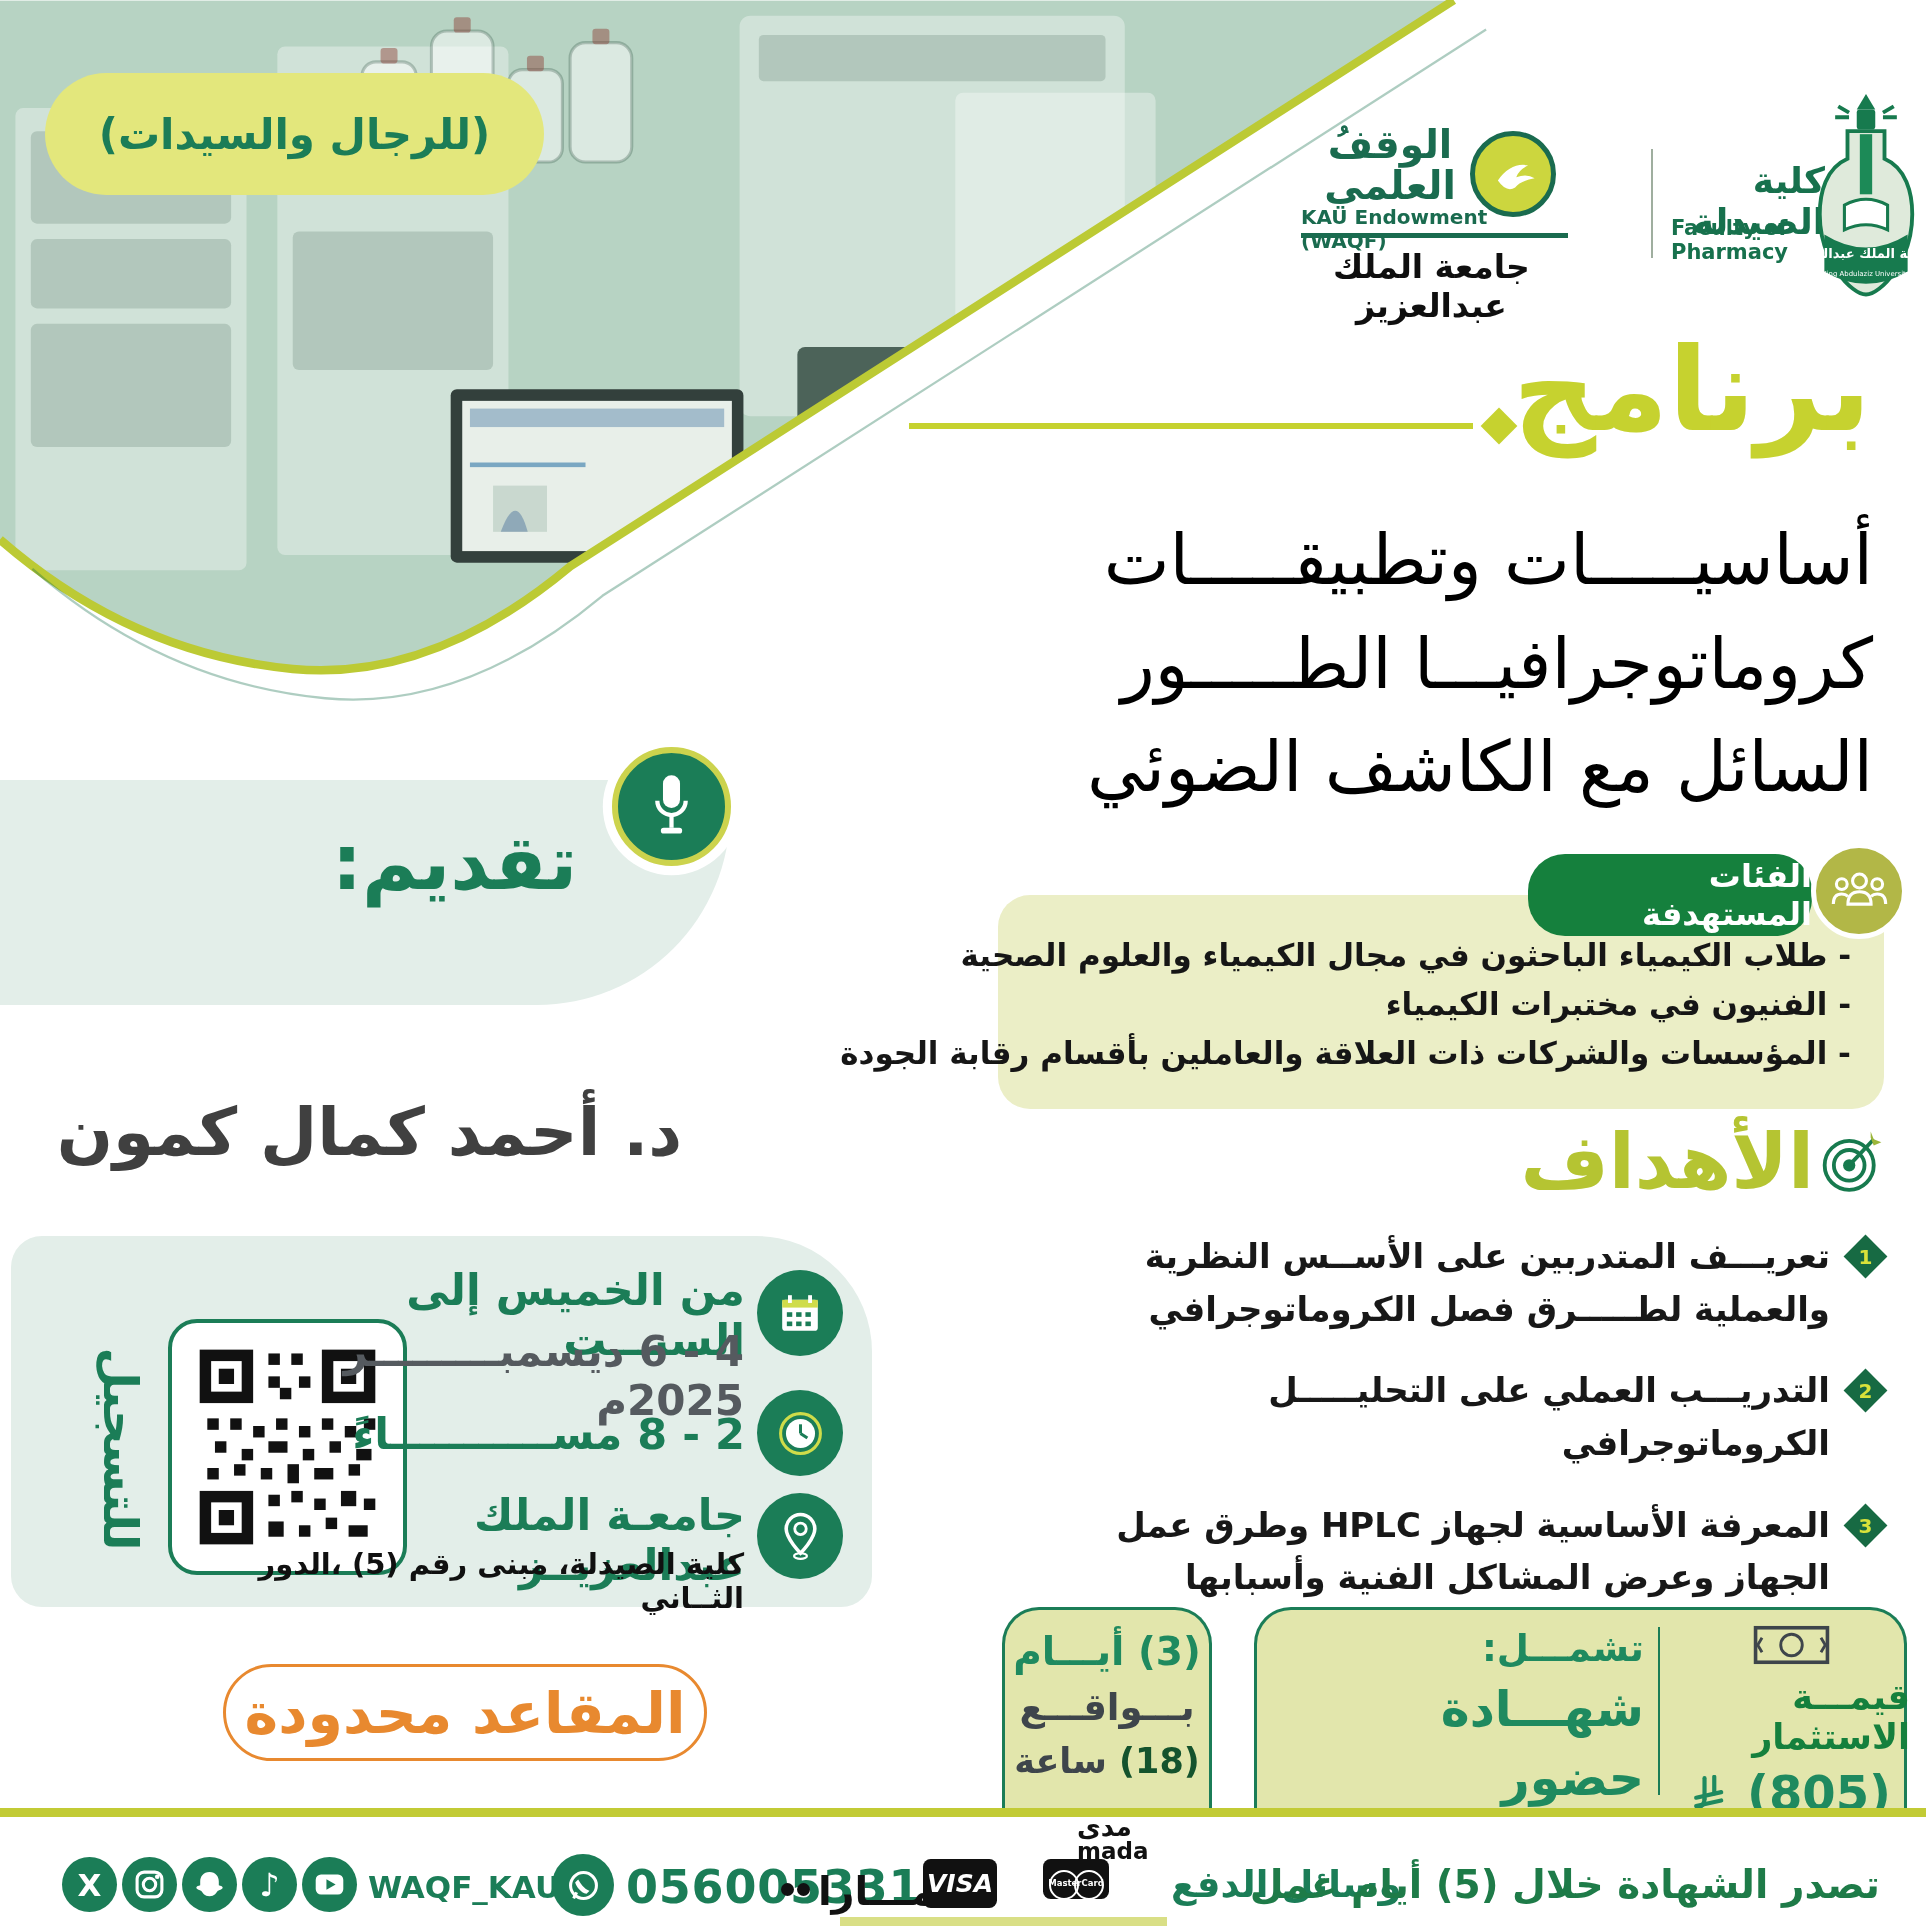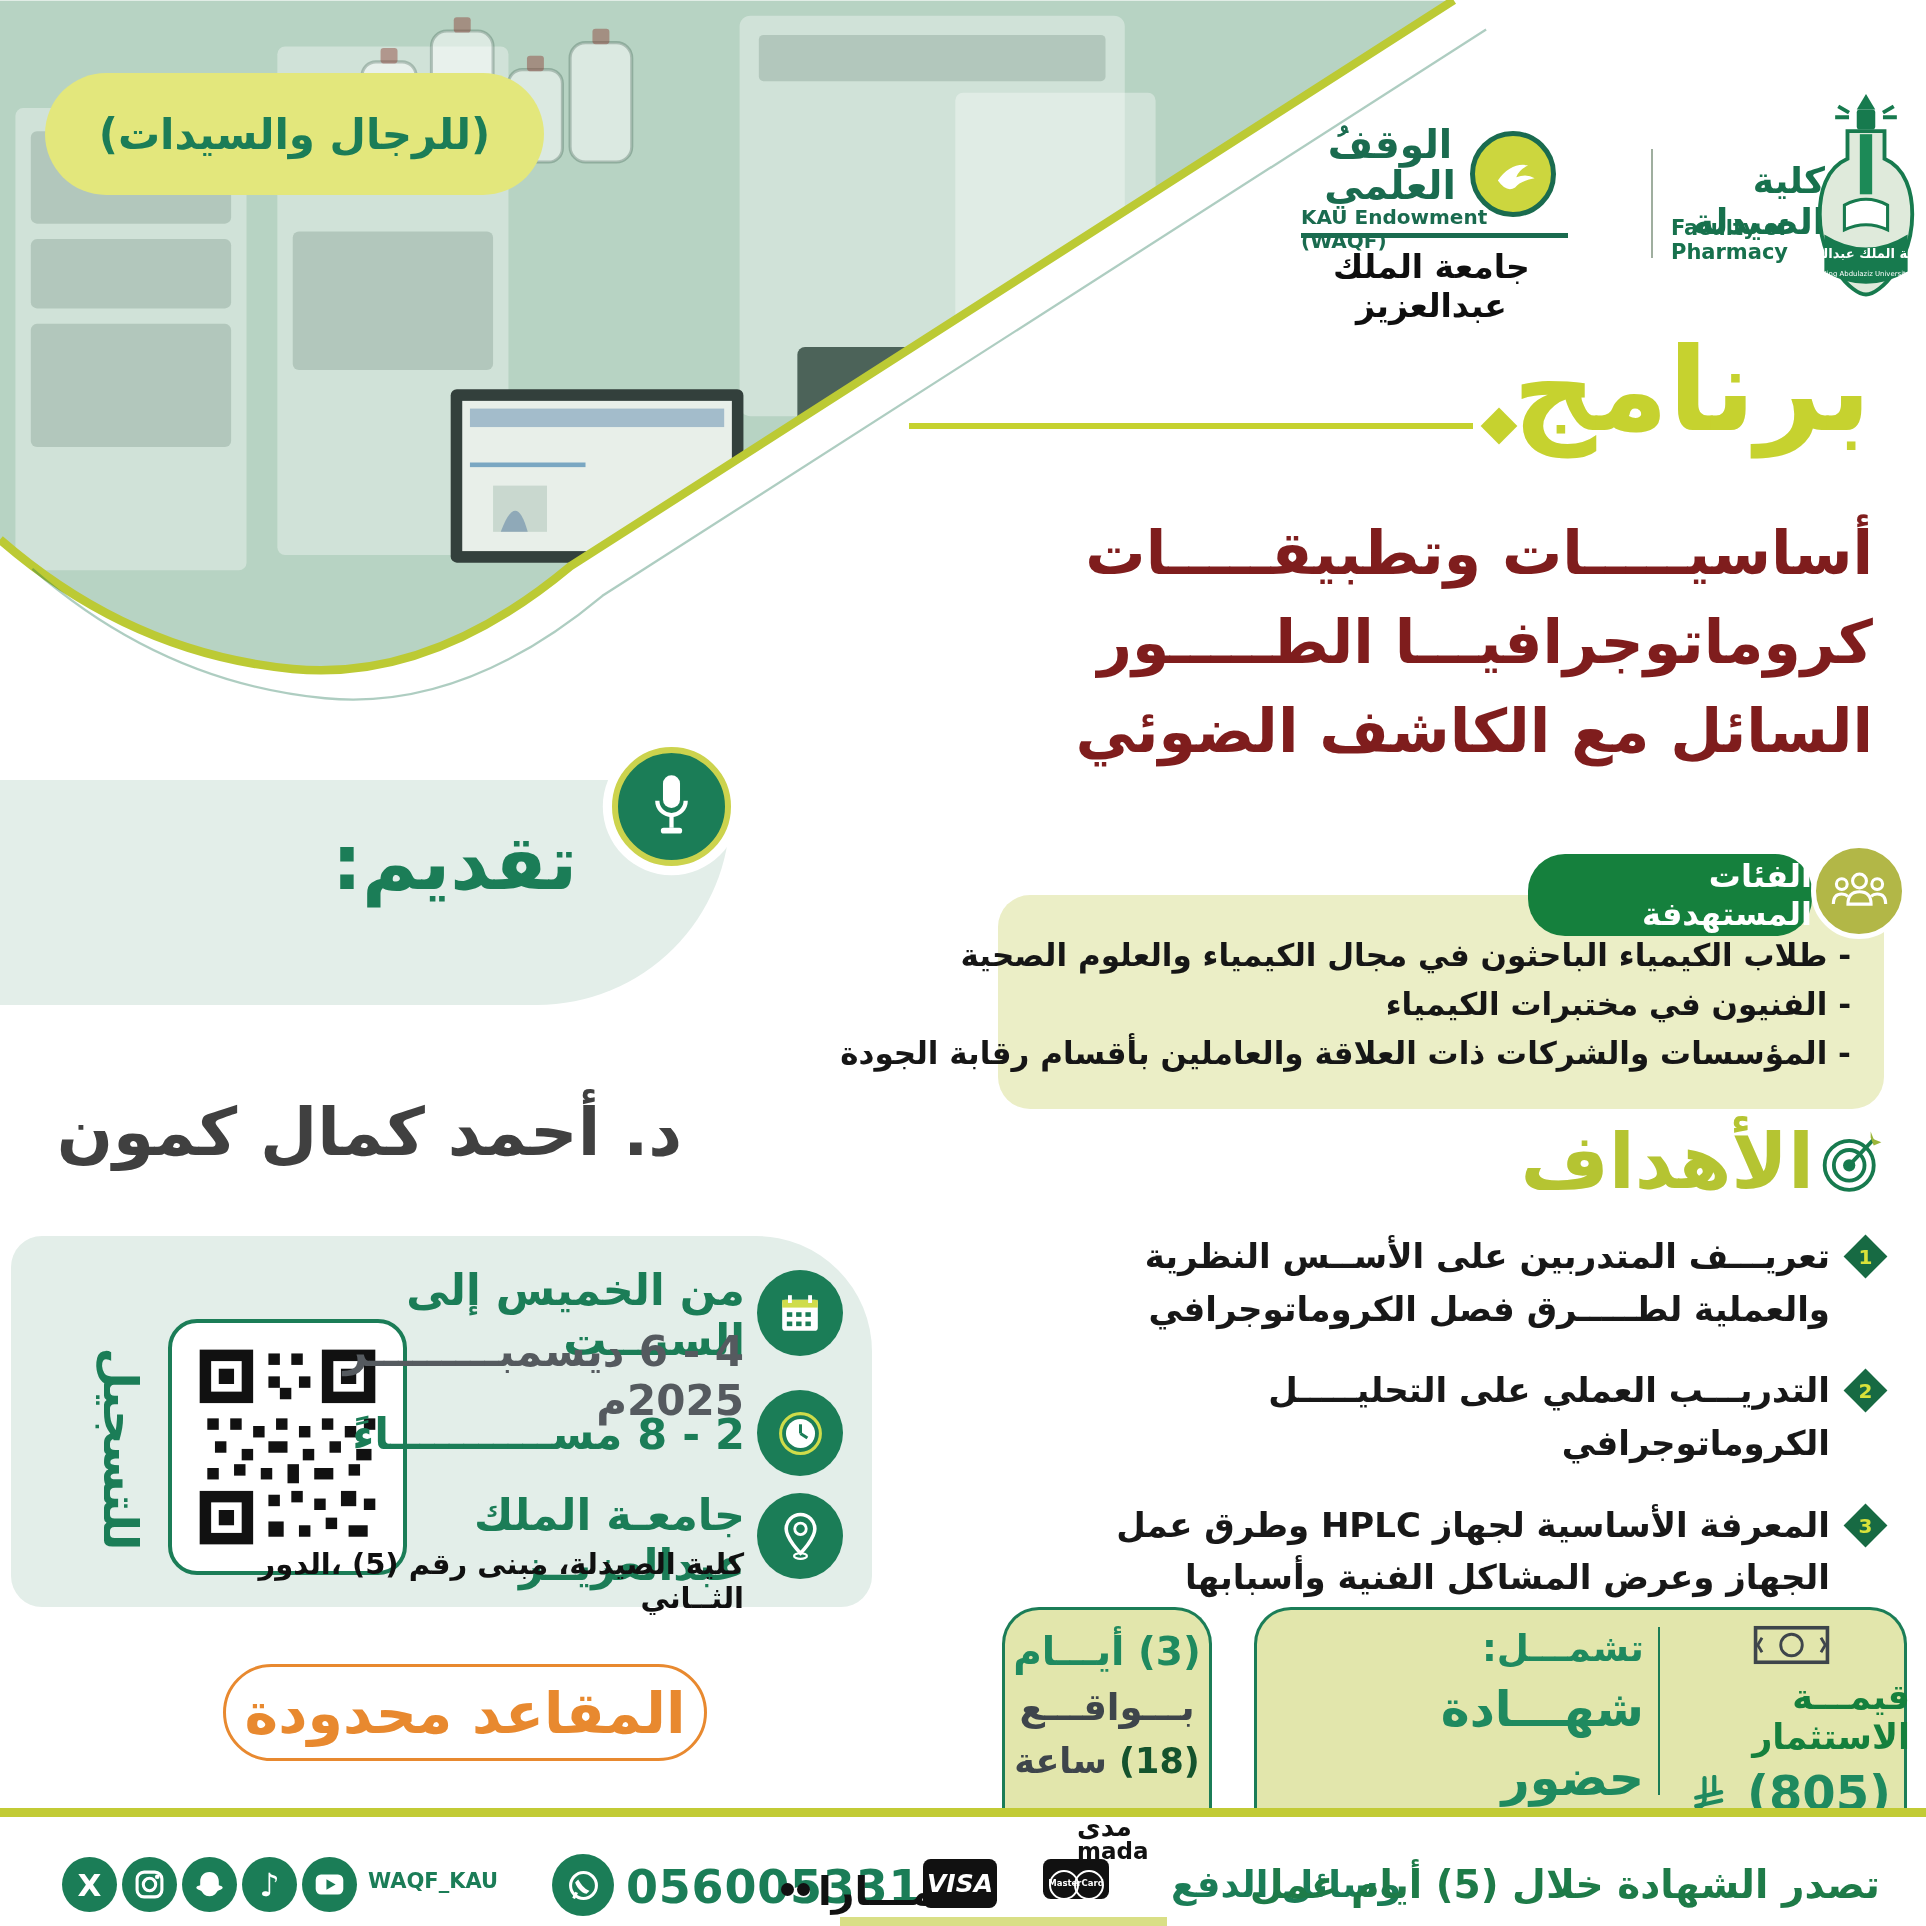--- a/index.html
+++ b/index.html
@@ -21,22 +21,22 @@
   .waqf-univ{left:1293px;top:247px;width:277px;font-size:33px;font-weight:800;color:#0f0f0f;text-align:center;}
   .logo-divider{left:1651px;top:149px;width:1.5px;height:109px;background:#9fae9f;}
   .faculty-ar{left:1671px;top:160px;width:154px;font-size:36px;font-weight:800;color:#17714d;}
   .faculty-en{left:1671px;top:216px;width:170px;font-size:21px;font-weight:700;color:#17714d;}
   .kau-emblem{left:1812px;top:91px;}
   
   .kicker{left:1503px;top:322px;width:378px;text-align:center;font-size:116px;font-weight:800;color:#c6d22f;}
   .kicker-line{left:909px;top:423px;width:564px;height:6.2px;background:#c6d22f;}
   .kicker-diamond{left:1486px;top:413px;width:26px;height:26px;background:#c6d22f;transform:rotate(45deg);}
   
-  .main-title{left:840px;top:509px;width:1033px;text-align:right;font-size:60px;line-height:1.48;
-    font-weight:700;color:#7f1d1d;}
+  .main-title{left:840px;top:509px;width:1033px;text-align:right;font-size:70px;line-height:1.48;
+    font-weight:400;color:#000000;}
   
   .target-box{left:998px;top:895px;width:886px;height:214px;background:#ebeec6;border-radius:32px;}
   .target-pill{left:1528px;top:854px;width:284px;height:82px;background:#15803d;border-radius:37px;
     display:flex;align-items:center;justify-content:center;font-size:32px;font-weight:700;color:#fff;}
   .target-circle{left:1811px;top:843px;width:96px;height:96px;border-radius:50%;background:#b2b747;
     border:5.4px solid #fff;box-sizing:border-box;display:flex;align-items:center;justify-content:center;}
   .target-list{left:1025px;top:931px;width:826px;text-align:right;font-size:31px;font-weight:700;color:#161616;}
   .target-list div{line-height:49px;white-space:nowrap;}
   
   .obj-heading{right:112px;top:1117px;font-size:76px;font-weight:800;color:#b5c432;}
@@ -96,21 +96,21 @@
   .bc-incl-cert{font-size:49px;font-weight:800;color:#1f8a5f;line-height:1.4;}
   
   .separator{left:0;top:1808px;width:1926px;height:8.5px;background:#c2cb35;}
   .soc{width:55px;height:55px;border-radius:50%;background:#1b7d57;display:flex;align-items:center;
     justify-content:center;color:#fff;font-weight:800;}
   .soc-x{left:62px;top:1857px;font-size:31px;}
   .soc-ig{left:122px;top:1857px;}
   .soc-sc{left:182px;top:1857px;}
   .soc-tt{left:242px;top:1857px;font-size:32px;}
   .soc-yt{left:302px;top:1857px;}
-  .handle{left:368px;top:1869px;font-size:21px;font-weight:700;color:#1b7d57;}
+  .handle{left:368px;top:1869px;font-size:31px;font-weight:700;color:#1b7d57;}
   .soc-wa{left:552px;top:1854px;width:62px;height:62px;font-size:34px;}
   .phone{left:626px;top:1860px;font-size:46px;font-weight:800;color:#1b7d57;letter-spacing:0.8px;}
   .tamara{left:778px;top:1868px;display:flex;align-items:center;gap:7.7px;}
   .tamara .dots i{display:inline-block;width:13px;height:13px;border-radius:50%;background:#111;margin-left:3.1px;}
   .tamara .word{font-size:40px;font-weight:800;color:#111;}
   .pay-visa{left:923px;top:1859px;width:74px;height:49px;background:#111;border-radius:7.7px;display:flex;
     align-items:center;justify-content:center;color:#fff;font-style:italic;font-weight:800;font-size:25px;}
   .pay-mc{left:1003px;top:1859px;width:66px;height:40px;background:#111;border-radius:7.7px;display:flex;
     align-items:center;justify-content:center;position:relative;margin-left:40px;}
   .pay-mc .c1,.pay-mc .c2{position:absolute;width:26px;height:26px;border:2.3px solid #fff;border-radius:50%;top:10.8px;}

